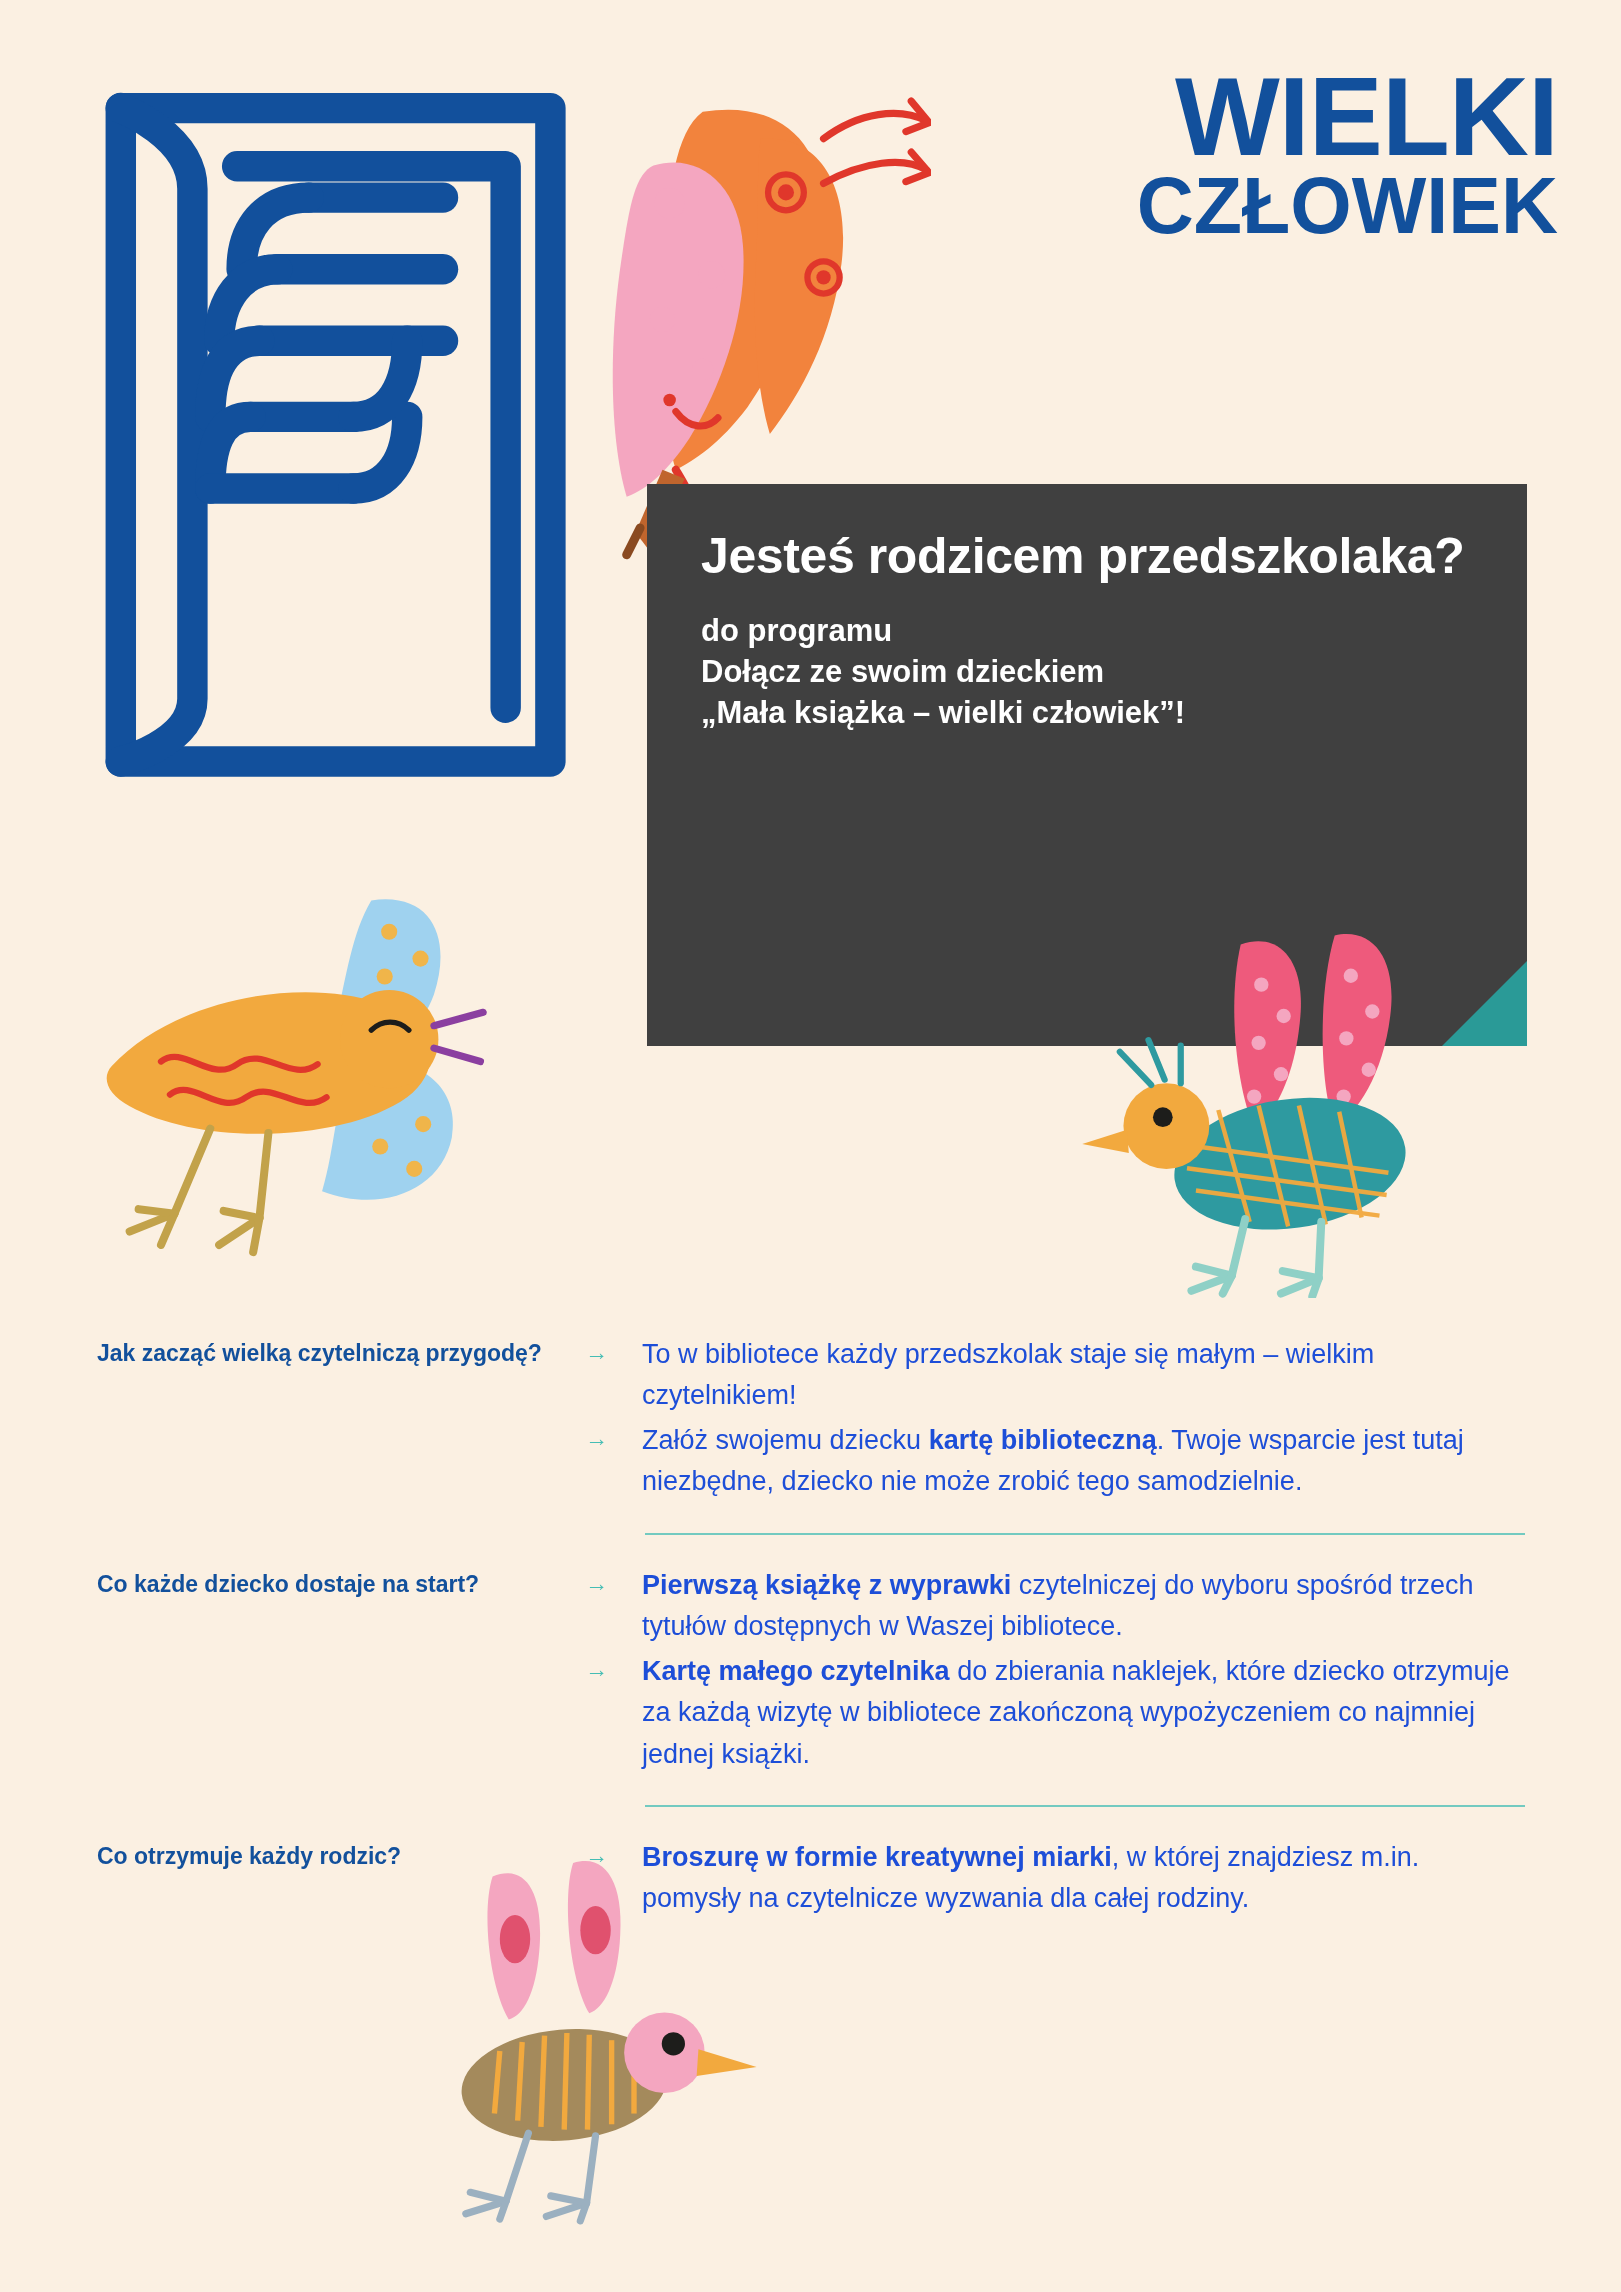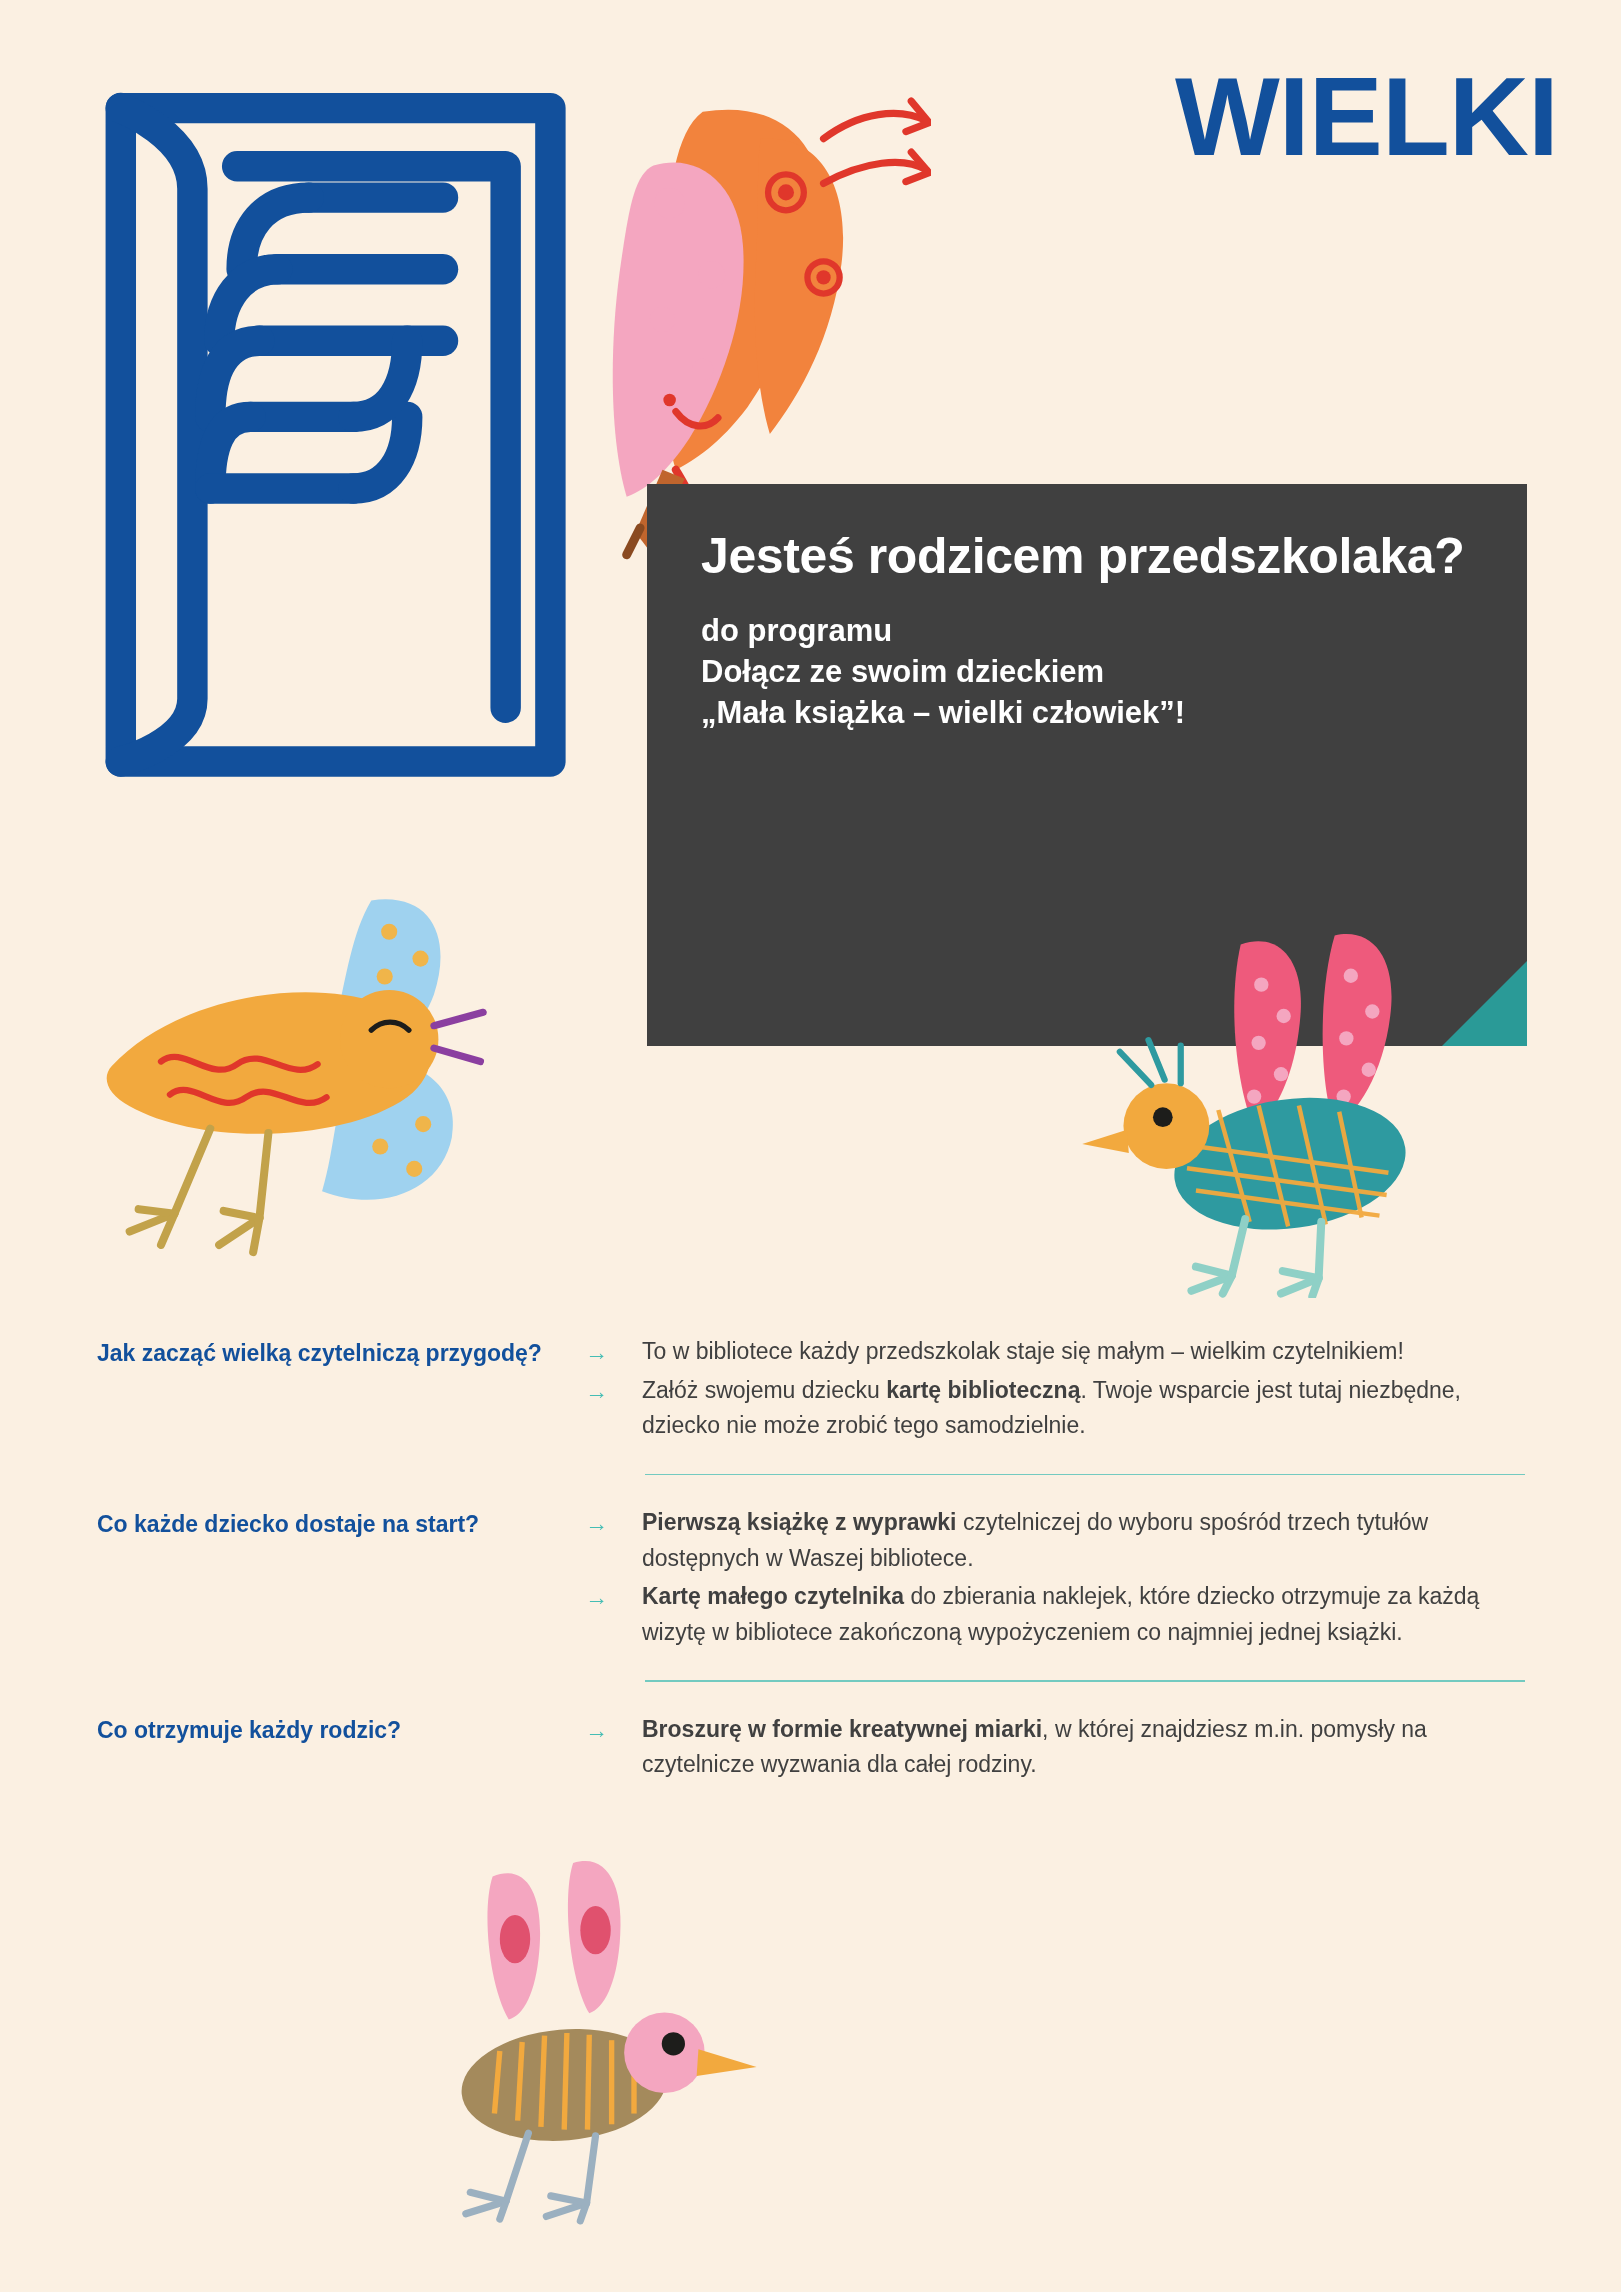--- a/index.html
+++ b/index.html
@@ -136,22 +136,22 @@
   }
   .arrow {
     flex: 0 0 57px;
     color: #45bdb4;
     font-size: 23px;
     line-height: 1.5;
     padding-top: 0.9px;
   }
   .qa-text {
     flex: 1;
-    color: #404040;
-    font-size: 23px;
+    color: #1d4ed8;
+    font-size: 27px;
     line-height: 1.53;
   }
   .qa-text b { font-weight: bold; }
   .divider {
     height: 1.8px;
     background: #45bdb4;
     opacity: 0.75;
     margin: 3.6px 0 30px 0;
     margin-left: 548px;
   }
@@ -180,20 +180,21 @@
         <path d="M185 375 C150 375 140 410 140 455"></path>
         <path d="M140 455 L300 455"></path>
         <path d="M300 455 C340 455 360 420 360 375"></path>
         <path d="M300 375 C340 375 360 340 360 290"></path>
       </g>
     </svg>
   </div>
 
   <div class="title-block">
     <div class="title-line2">WIELKI</div>
+    <div class="title-line3">CZŁOWIEK</div>
   </div>
 
   <div class="bird bird-top-right">
     <svg viewBox="0 0 420 590" width="376" height="528" xmlns="http://www.w3.org/2000/svg">
       <g>
         <path d="M165 30 C255 15 305 70 300 155 C295 230 255 300 215 360 C185 400 155 420 135 430 C120 380 115 300 120 220 C125 140 130 55 165 30 Z" fill="#f2833d"></path>
         <path d="M110 90 C160 75 205 110 210 180 C215 250 190 330 150 395 C120 440 95 455 80 460 C62 400 60 300 72 210 C82 140 88 100 110 90 Z" fill="#f4a6c0"></path>
         <path d="M230 60 C300 55 330 120 320 200 C310 280 275 345 240 390 C225 340 220 265 225 190 C228 130 225 85 230 60 Z" fill="#f2833d"></path>
         <circle cx="128" cy="132" r="17" fill="#f4a6c0"></circle>
         <circle cx="175" cy="212" r="15" fill="#f4a6c0"></circle>

